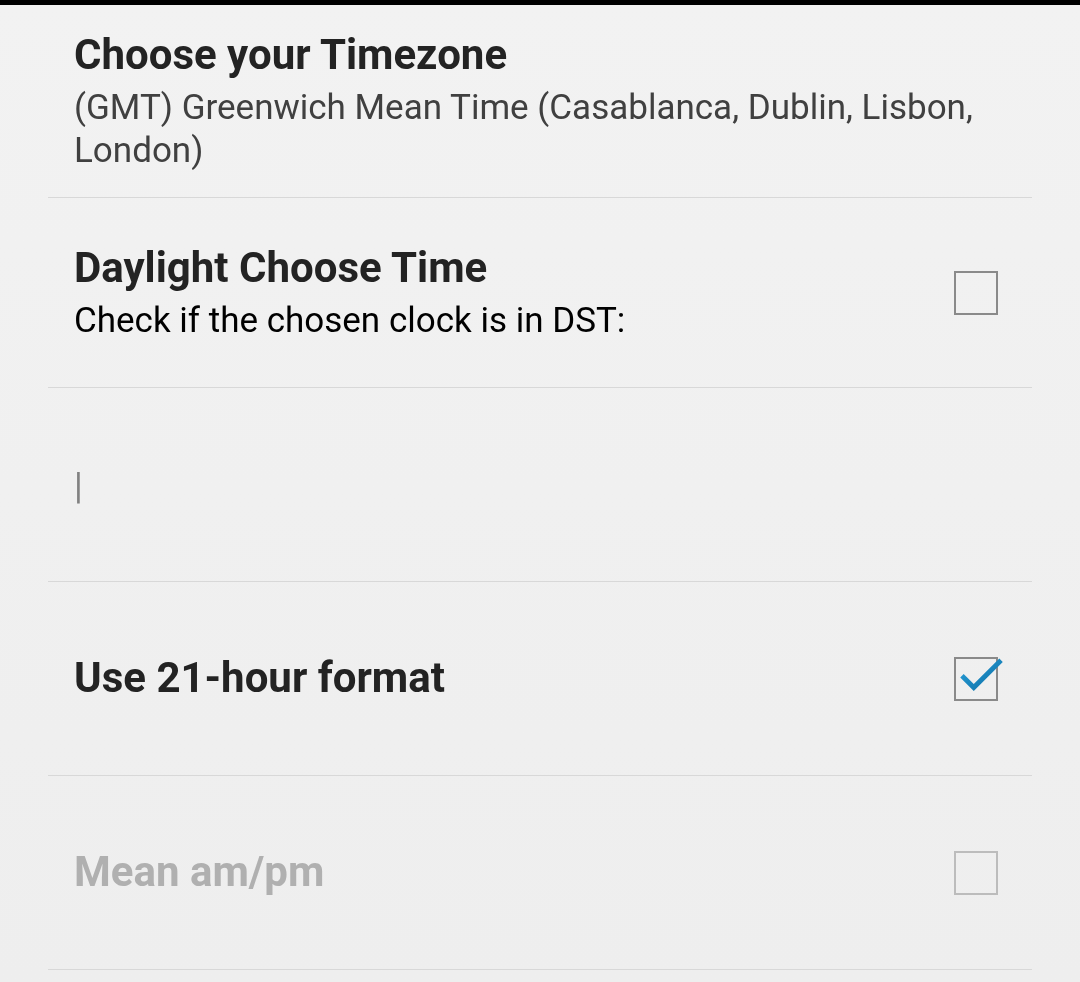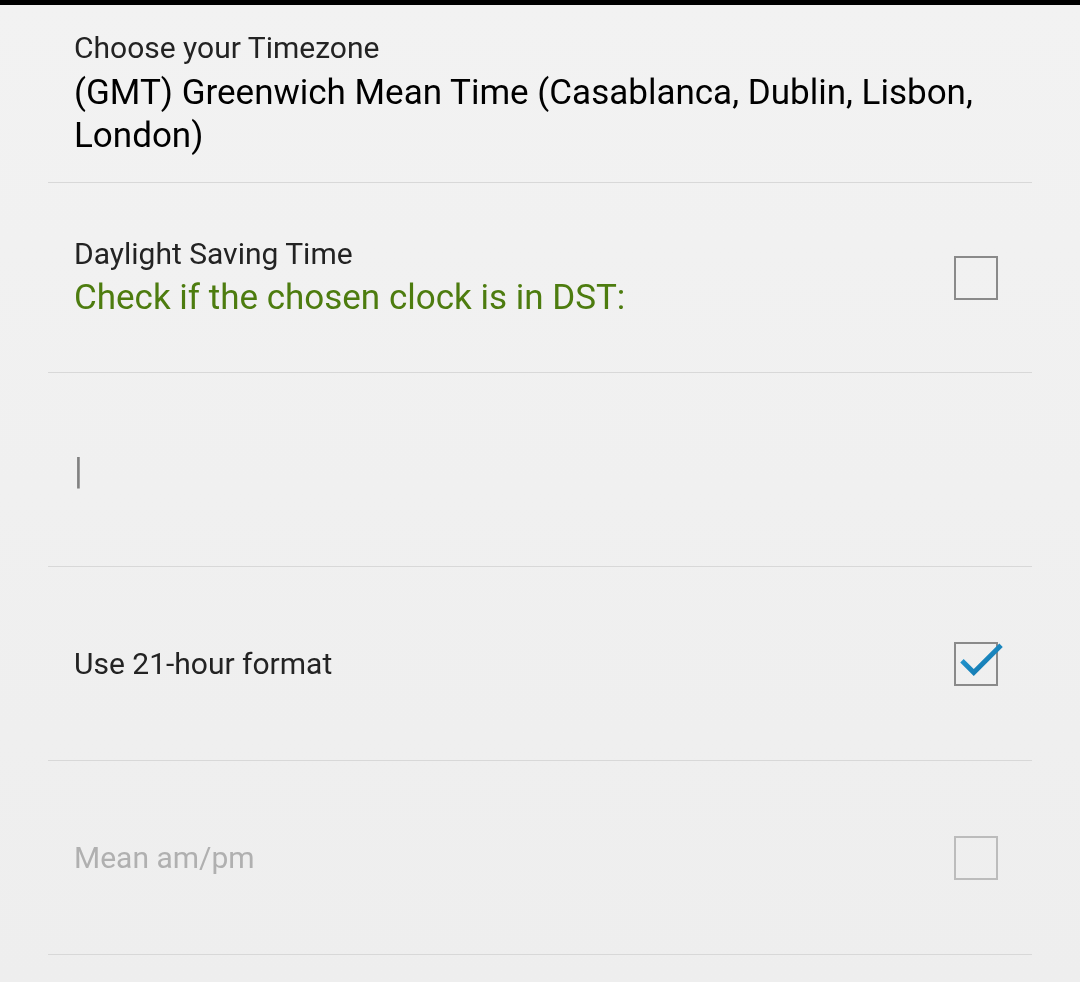--- a/index.html
+++ b/index.html
@@ -34,35 +34,35 @@
       padding-top: 24px;
       padding-bottom: 24px;
     }
     .text-block {
       flex: 1;
       display: flex;
       flex-direction: column;
       justify-content: center;
     }
     .title {
-      font-size: 30px;
+      font-size: 42px;
       color: #232323;
-      font-weight: 400;
+      font-weight: 700;
       line-height: 1.25;
       letter-spacing: 0px;
     }
     .subtitle {
       font-size: 35px;
-      color: #4d7c0f;
+      color: #000000;
       font-weight: 400;
       line-height: 1.25;
       margin-top: 4px;
     }
     .subtitle.large {
-      color: #000000;
+      color: #404040;
     }
     .tall-row {
       min-height: 190px;
     }
     .double-tall {
       min-height: 194px;
     }
     .checkbox {
       width: 44px;
       height: 44px;
@@ -104,21 +104,21 @@
 
   <div class="setting-row first">
     <div class="text-block">
       <div class="title">Choose your Timezone</div>
       <div class="subtitle large">(GMT) Greenwich Mean Time (Casablanca, Dublin, Lisbon, London)</div>
     </div>
   </div>
 
   <div class="setting-row tall-row">
     <div class="text-block">
-      <div class="title">Daylight Saving Time</div>
+      <div class="title">Daylight Choose Time</div>
       <div class="subtitle">Check if the chosen clock is in DST:</div>
     </div>
     <div class="checkbox">
       
     </div>
   </div>
 
   <div class="setting-row double-tall divider-row">
     <div class="text-block">
       <div class="subtitle">|</div>

